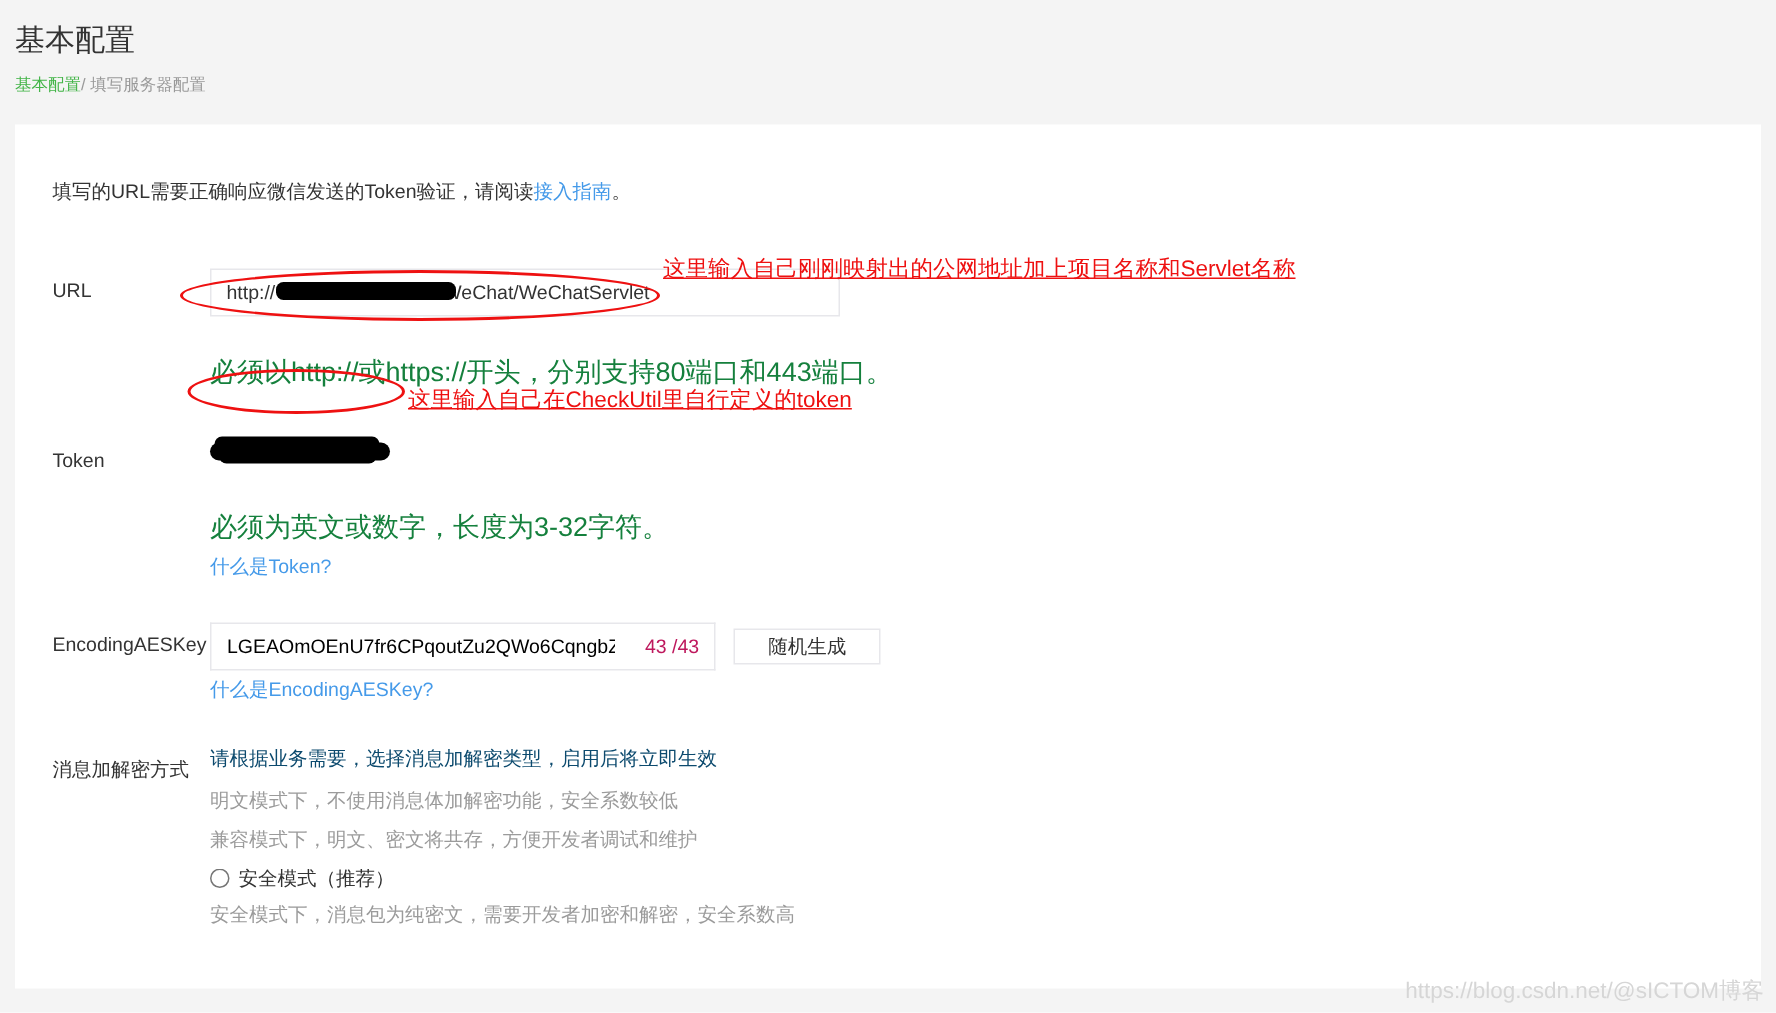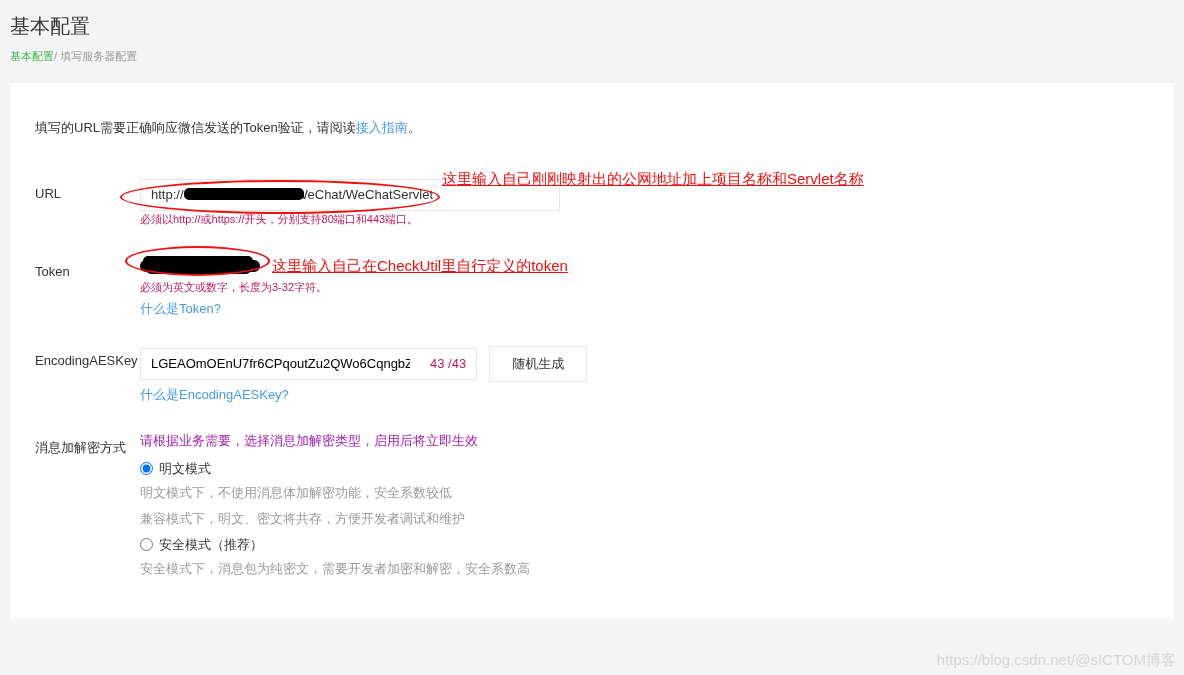--- a/index.html
+++ b/index.html
@@ -80,33 +80,33 @@
       height: 32px;
       line-height: 30px;
       border: 1px solid #e7e7eb;
       border-left: none;
       padding: 0 10px;
       color: #be185d;
       font-size: 13px;
       background: #fff;
     }
     .random-btn {
-      height: 36px;
+      height: 24px;
       padding: 0 22px;
       margin-left: 12px;
       background: #fff;
       border: 1px solid #e7e7eb;
       font-size: 13px;
       color: #333;
       cursor: pointer;
     }
     .hint-text {
-      font-size: 11px;
-      color: #be185d;
-      margin-top: 0;
+      font-size: 18px;
+      color: #15803d;
+      margin-top: 24px;
       line-height: 1.5;
     }
     .help-link {
       font-size: 13px;
       color: #459ae9;
       margin-top: 4px;
       display: inline-block;
       cursor: pointer;
     }
     .radio-row {
@@ -118,21 +118,21 @@
       align-items: center;
       font-size: 13px;
       color: #333;
     }
     .radio-item input { margin-right: 6px; }
     .radio-desc {
       font-size: 13px;
       color: #9b9b9b;
       margin-top: 6px;
     }
-    .section-prompt { font-size: 13px; color: #a21caf; }
+    .section-prompt { font-size: 13px; color: #0c4a6e; }
     .watermark {
       position: absolute;
       right: 8px;
       bottom: 5px;
       color: #d6d6d6;
       font-size: 15px;
       font-family: Arial, sans-serif;
       white-space: nowrap;
     }
     
@@ -211,24 +211,20 @@
       <a class="help-link">什么是EncodingAESKey?</a>
     </div>
   </div>
 
   <div class="form-row" style="margin-top:28px">
     <div class="form-label">消息加解密方式</div>
     <div class="form-field">
       <div class="section-prompt">请根据业务需要，选择消息加解密类型，启用后将立即生效</div>
 
       <div class="radio-row" style="margin-top:10px">
-        <label class="radio-item">
-          <input type="radio" name="mode" checked="" style="">
-          <span>明文模式</span>
-        </label>
         <div class="radio-desc">明文模式下，不使用消息体加解密功能，安全系数较低</div>
       </div>
 
       <div class="radio-row">
         <div class="radio-desc">兼容模式下，明文、密文将共存，方便开发者调试和维护</div>
       </div>
 
       <div class="radio-row">
         <label class="radio-item">
           <input type="radio" name="mode" style="">

